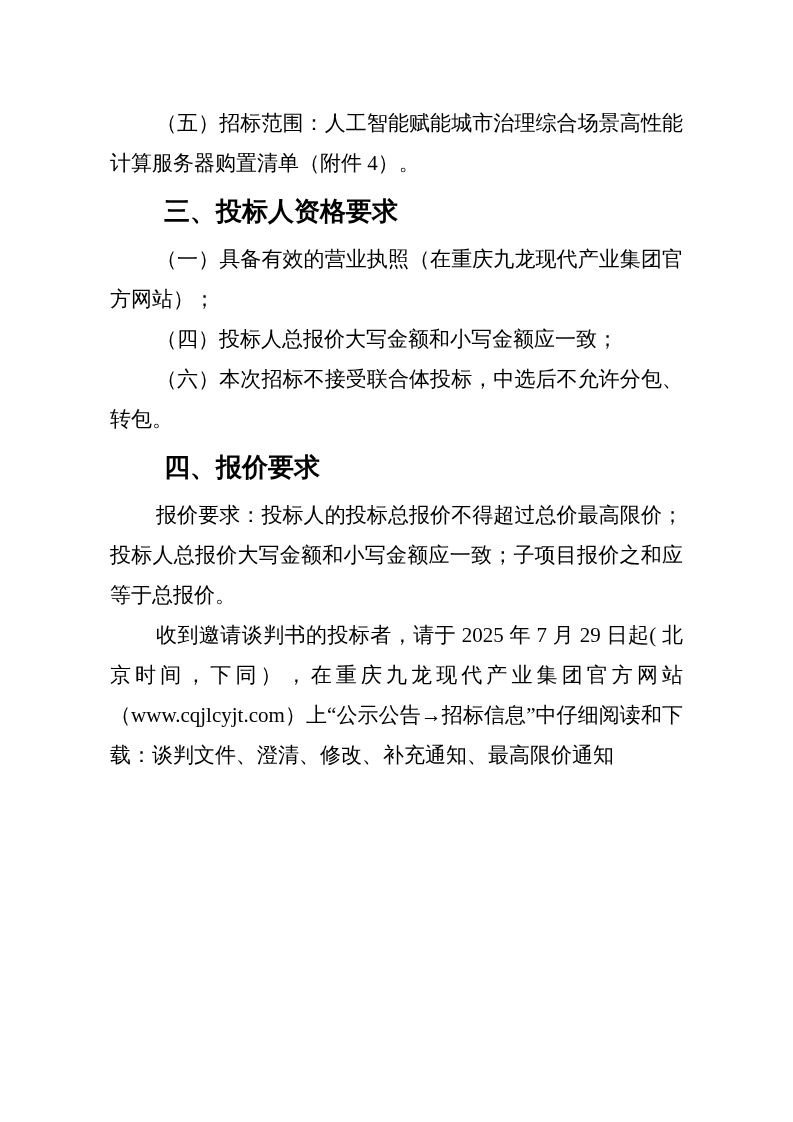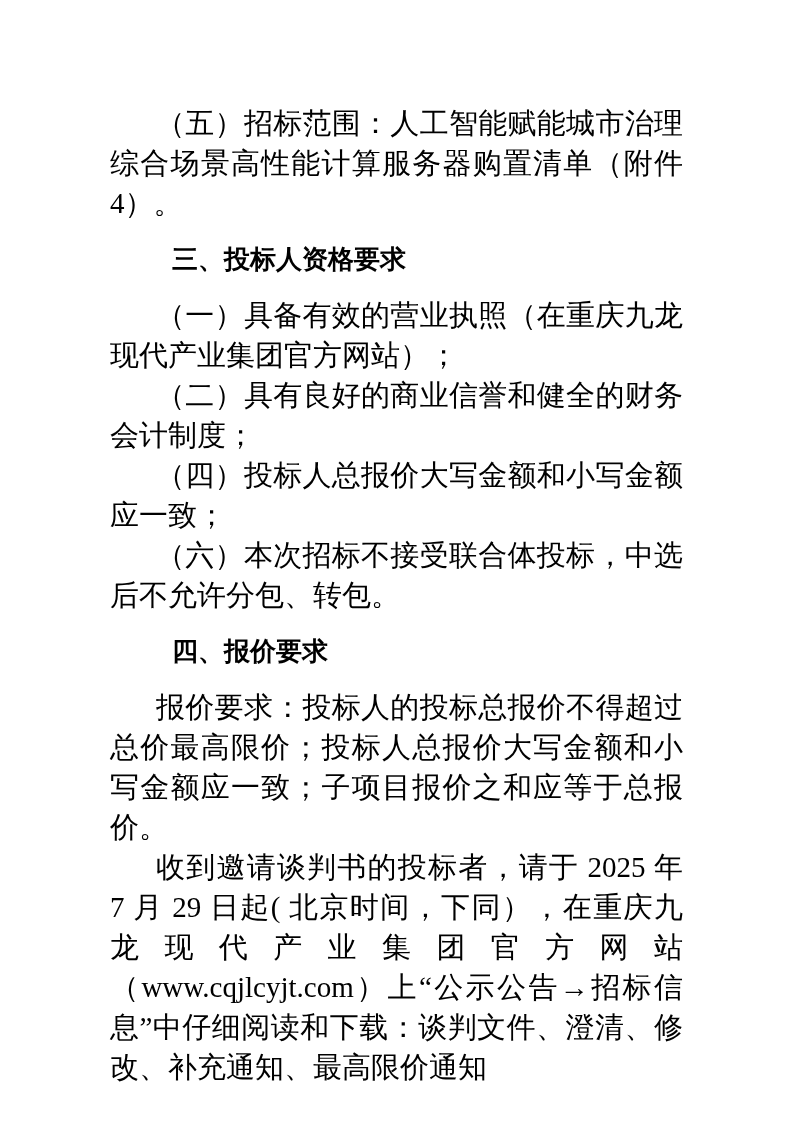--- a/index.html
+++ b/index.html
@@ -16,55 +16,54 @@
     color: #000000;
   }
   .content {
     position: absolute;
     left: 110px;
     top: 103px;
     width: 573px;
   }
   .para {
     font-family: "Liberation Serif", "DejaVu Serif", serif;
-    font-size: 29px;
+    font-size: 21px;
     line-height: 40px;
     text-align: justify;
     text-justify: inter-ideograph;
     text-indent: 46px;
     margin: 0;
     color: #000000;
     word-break: break-word;
   }
   .para.small-indent {
     text-indent: 36px;
   }
   .heading {
     font-family: "Liberation Sans", "DejaVu Sans", sans-serif;
     font-weight: bold;
     font-size: 26px;
     line-height: 40px;
     text-indent: 46px;
-    margin: 16px;
+    margin: 8px;
     color: #000000;
     text-align: left;
   }
   .u {
     border-bottom: 2px solid #000000;
     padding-bottom: 1px;
   }
 </style>
 </head>
 <body>
 
 <div class="page">
   <main class="content" id="doc-content">
       <p class="para"><span class="">（五）招标范围：人工智能赋能城市治理综合场景高性能计算服务器购置清单（附件 4）。</span></p>
       <p class="heading">三、投标人资格要求</p>
       <p class="para"><span class="">（一）具备有效的营业执照（在重庆九龙现代产业集团官方网站）；</span></p>
-      <p class="para"><span class="">（二）具有良好的商业信誉和健全的财务会计制度；</span></p>
       <p class="para"><span class="">（四）投标人总报价大写金额和小写金额应一致；</span></p>
       <p class="para"><span class="">（六）本次招标不接受联合体投标，中选后不允许分包、转包。</span></p>
       <p class="heading">四、报价要求</p>
       <p class="para"><span class="">报价要求：投标人的投标总报价不得超过总价最高限价；投标人总报价大写金额和小写金额应一致；子项目报价之和应等于总报价。</span></p>
       <p class="para"><span class="">收到邀请谈判书的投标者，请于 2025 年 7 月 29 日起( 北京时间，下同），在重庆九龙现代产业集团官方网站（www.cqjlcyjt.com）上“公示公告→招标信息”中仔细阅读和下载：谈判文件、澄清、修改、补充通知、最高限价通知</span></p>
     </main>
 </div>
 
 </body></html>

